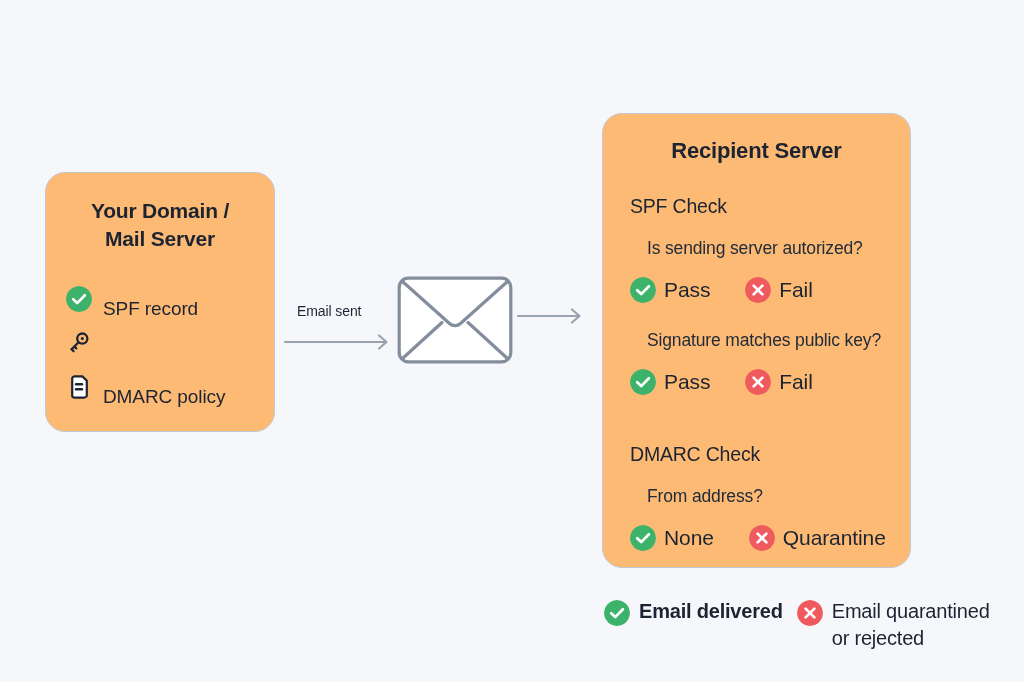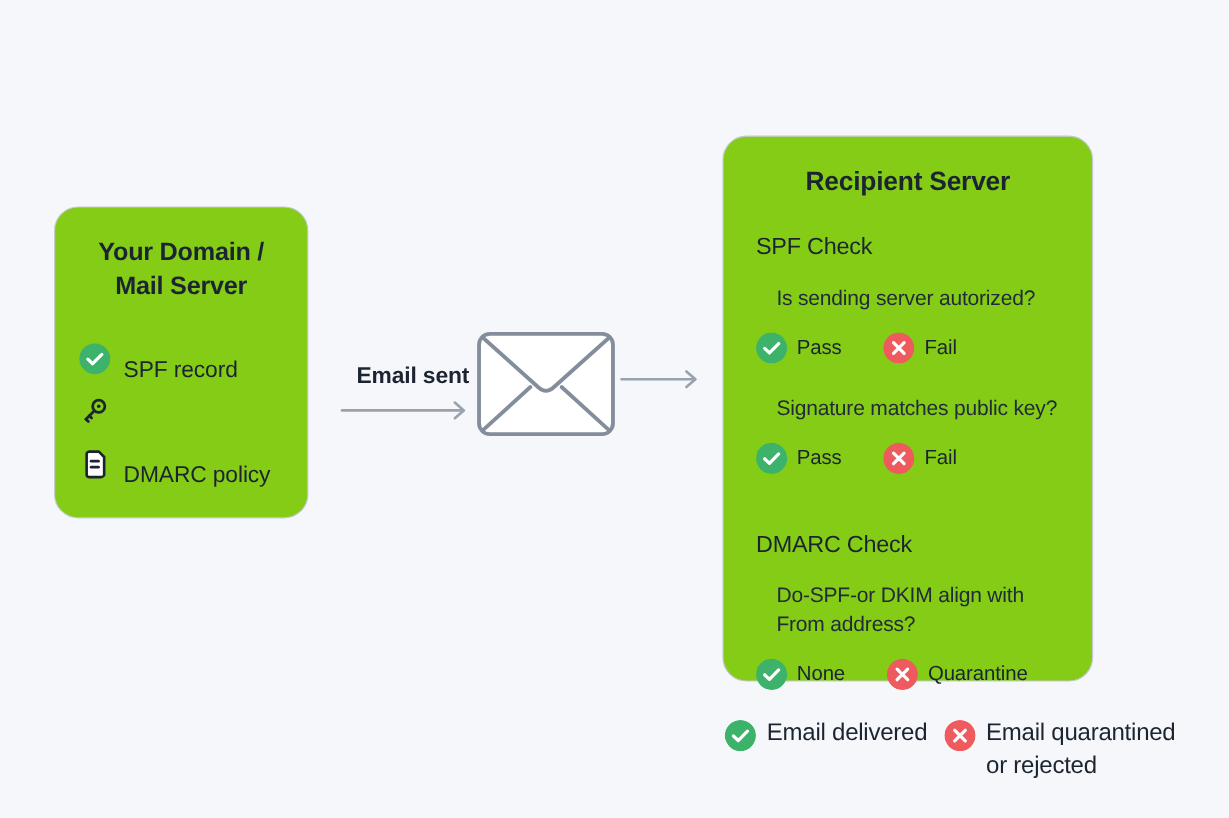--- a/index.html
+++ b/index.html
@@ -18,29 +18,29 @@
   .stage {
     position: absolute;
     inset: 0;
     width: 1024px;
     height: 682px;
   }
 
   
   .card {
     position: absolute;
-    background: #84cc16;
+    background: #fdba74;
     border: 1.6px solid #c3c9d2;
     border-radius: 18px;
     box-sizing: border-box;
   }
   #sender-card {
     left: 45px;
     top: 172px;
-    width: 212px;
+    width: 230px;
     height: 260px;
     border-radius: 20px;
   }
   #recipient-card {
     left: 602px;
     top: 113px;
     width: 309px;
     height: 455px;
     border-radius: 20px;
   }
@@ -118,21 +118,21 @@
     display: flex;
     align-items: center;
     margin-top: 8px;
   }
   .outcome {
     display: flex;
     align-items: center;
     gap: 8px;
   }
   .outcome .otext {
-    font-size: 17px;
+    font-size: 21px;
     color: #1c2431;
     letter-spacing: -0.1px;
     white-space: nowrap;
   }
   .outcome-gap { width: 35px; }
 
   
   .badge {
     width: 26px;
     height: 26px;
@@ -154,35 +154,34 @@
     display: flex;
     align-items: flex-start;
     gap: 9px;
   }
   .legend-item .ltext {
     font-size: 20px;
     line-height: 27px;
     letter-spacing: -0.2px;
     color: #1c2431;
   }
-  #legend-delivered .ltext { font-weight: normal; white-space: nowrap; }
+  #legend-delivered .ltext { font-weight: bold; white-space: nowrap; }
   #legend-quarantined { margin-left: 14px; justify-content: center; }
   #legend-quarantined .ltext { width: 178px; }
   .legend-item .badge { margin-top: 2px; }
 
   
   #email-sent-label {
     position: absolute;
     left: 297px;
     top: 303px;
-    font-size: 19px;
+    font-size: 14px;
     letter-spacing: -0.1px;
     color: #1c2431;
     white-space: nowrap;
-    font-weight: bold;
   }
   #arrow-left  { position: absolute; left: 283px; top: 330px; }
   #arrow-right { position: absolute; left: 516px; top: 304px; }
   #envelope    { position: absolute; left: 396px; top: 275px; }
 </style>
 </head>
 <body>
 
 <div class="stage">
 
@@ -309,21 +308,20 @@
             </svg>
           </span>
           <span class="otext">Fail</span>
         </div>
       </div>
     </div>
 
     <div class="check-block" id="dmarc-block">
       <div class="check-heading">DMARC Check</div>
       <div class="check-question">
-        <div>Do-SPF-or DKIM align with</div>
         <div>From address?</div>
       </div>
       <div class="outcome-row">
         <div class="outcome">
           <span>
             <svg class="badge" viewBox="0 0 26 26" aria-hidden="true">
               <circle cx="13" cy="13" r="13" fill="#3cb26a"></circle>
               <path d="M7.2 13.3 L11.2 17.1 L18.9 9.3" fill="none" stroke="#ffffff" stroke-width="2.7" stroke-linecap="round" stroke-linejoin="round"></path>
             </svg>
           </span>

